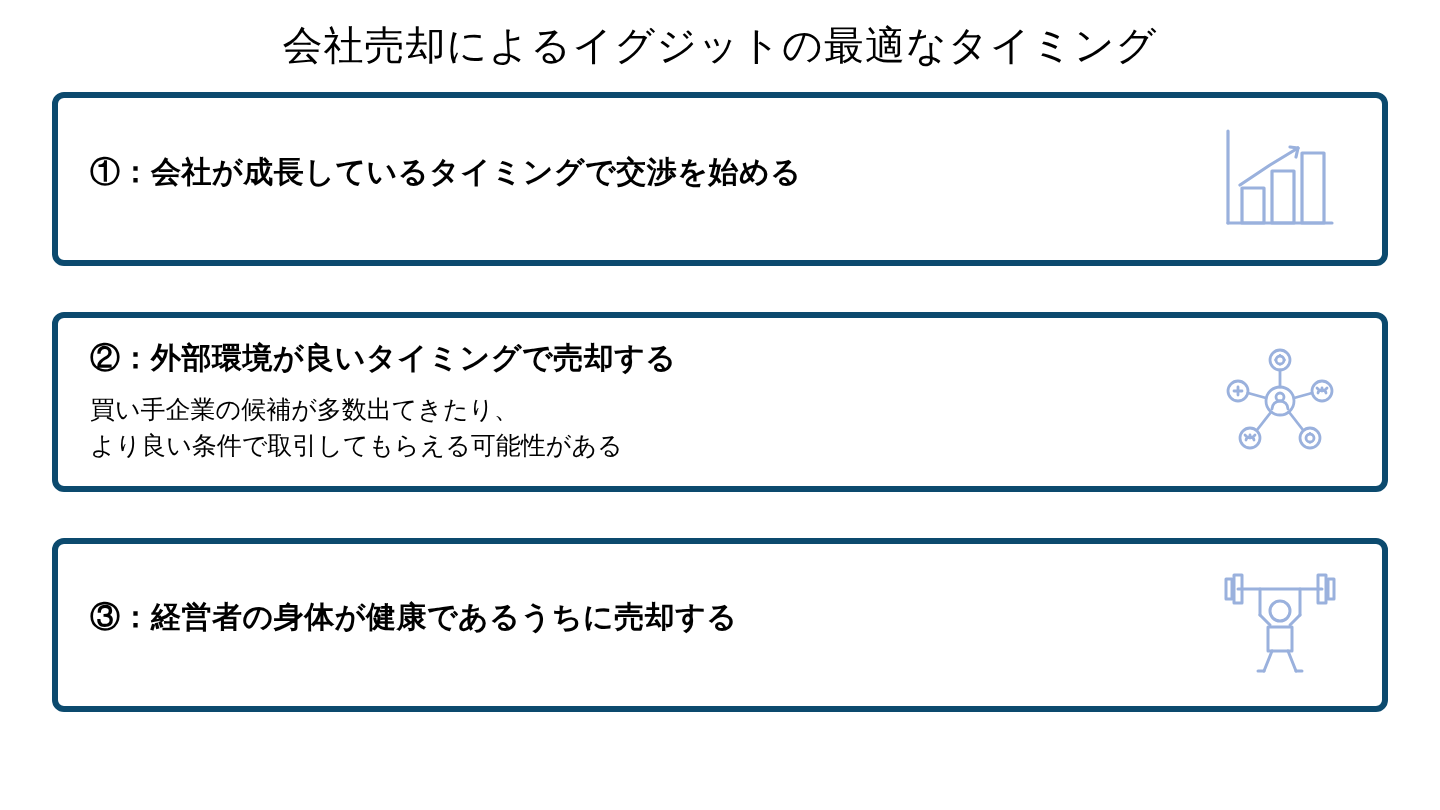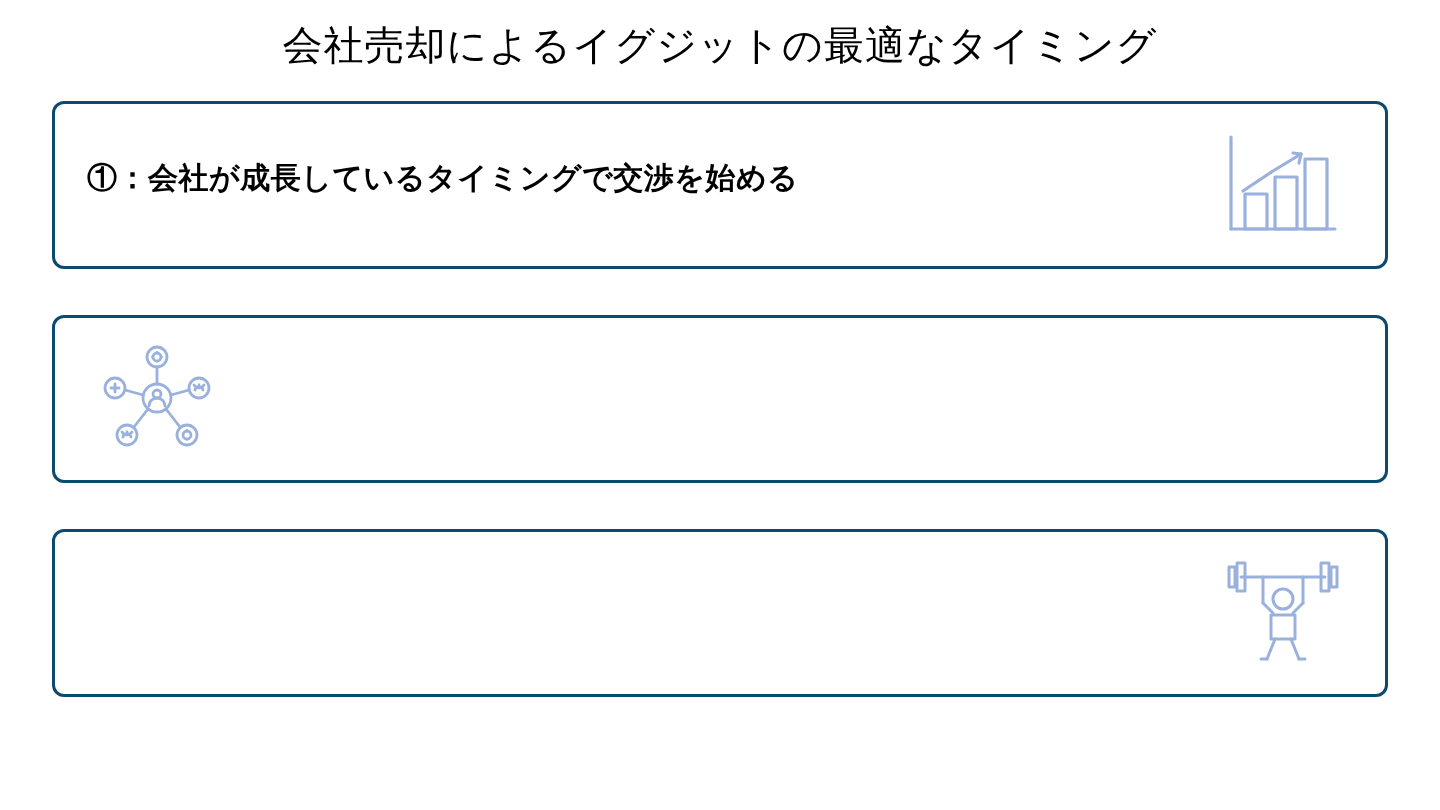--- a/index.html
+++ b/index.html
@@ -12,24 +12,24 @@
     overflow: hidden;
   }
   .page {
     padding: 18px 52px 0 52px;
   }
   .title {
     font-size: 40px;
     font-weight: 500;
     text-align: center;
     letter-spacing: 1px;
-    margin-bottom: 28px;
+    margin-bottom: 19px;
   }
   .card {
-    border: 3px solid #0c4a6e;
+    border: 6px solid #0c4a6e;
     border-radius: 12px;
     padding: 20px 32px 22px 32px;
     margin-bottom: 46px;
     display: flex;
     align-items: center;
     justify-content: space-between;
     gap: 20px;
   }
   .card:last-child { margin-bottom: 0; }
   .card-text { flex: 1; }
@@ -78,20 +78,25 @@
         <rect x="22" y="65" width="22" height="35"></rect>
         <rect x="52" y="48" width="22" height="52"></rect>
         <rect x="82" y="30" width="22" height="70"></rect>
         <path d="M20 62 L50 42 L78 25"></path>
         <path d="M78 25 L70 24 M78 25 L76 34"></path>
       </svg>
     </div>
   </div>
 
   <div class="card">
+    <div class="card-text">
+      <div class="card-heading">②：外部環境が良いタイミングで売却する</div>
+      <div class="card-desc">買い手企業の候補が多数出てきたり、
+より良い条件で取引してもらえる可能性がある</div>
+    </div>
     <div class="card-icon">
       <svg viewBox="0 0 120 110" stroke-width="2.8" stroke-linecap="round" stroke-linejoin="round">
         <circle cx="60" cy="55" r="14"></circle>
         <circle cx="60" cy="51" r="4"></circle>
         <path d="M52 63 a8 8 0 0 1 16 0"></path>
         <circle cx="60" cy="14" r="10"></circle>
         <path d="M56 14 a4 4 0 0 1 8 0 a4 4 0 0 1 -8 0 M60 10 v-0.5 M60 18 v0.5 M56 14 h-0.5 M64 14 h0.5"></path>
         <line x1="60" y1="24" x2="60" y2="41"></line>
         <circle cx="18" cy="45" r="10"></circle>
         <line x1="14" y1="45" x2="22" y2="45"></line>
@@ -107,20 +112,21 @@
         <line x1="37" y1="84" x2="51" y2="66"></line>
         <circle cx="90" cy="92" r="10"></circle>
         <path d="M86 92 a4 4 0 0 1 8 0 a4 4 0 0 1 -8 0 M90 88 v-0.5 M90 96 v0.5"></path>
         <line x1="83" y1="84" x2="69" y2="66"></line>
       </svg>
     </div>
   </div>
 
   <div class="card">
     <div class="card-text">
+      <div class="card-heading">③：経営者の身体が健康であるうちに売却する</div>
     </div>
     <div class="card-icon">
       <svg viewBox="0 0 120 110" stroke-width="3" stroke-linecap="round" stroke-linejoin="round">
 
         <line x1="18" y1="20" x2="102" y2="20"></line>
 
         <rect x="6" y="10" width="6" height="20"></rect>
         <rect x="14" y="6" width="8" height="28"></rect>
 
         <rect x="108" y="10" width="6" height="20"></rect>

